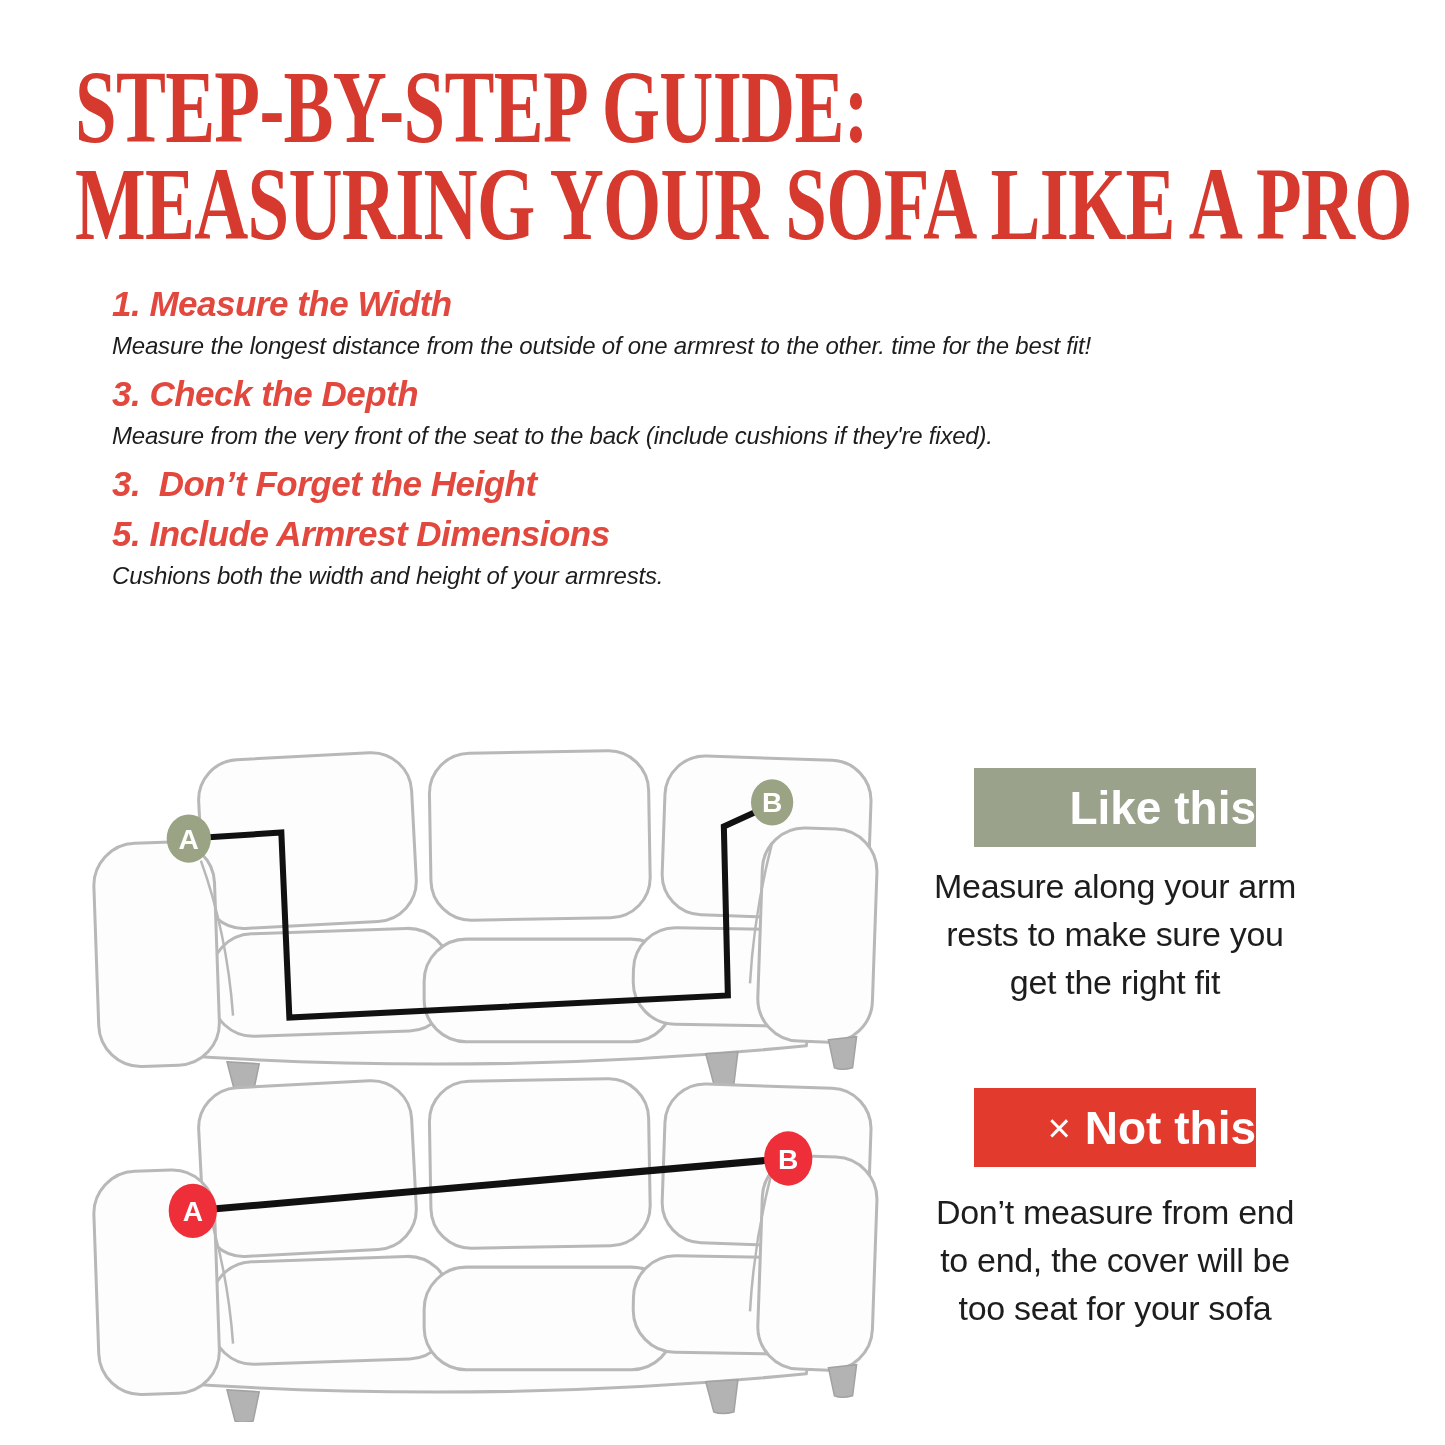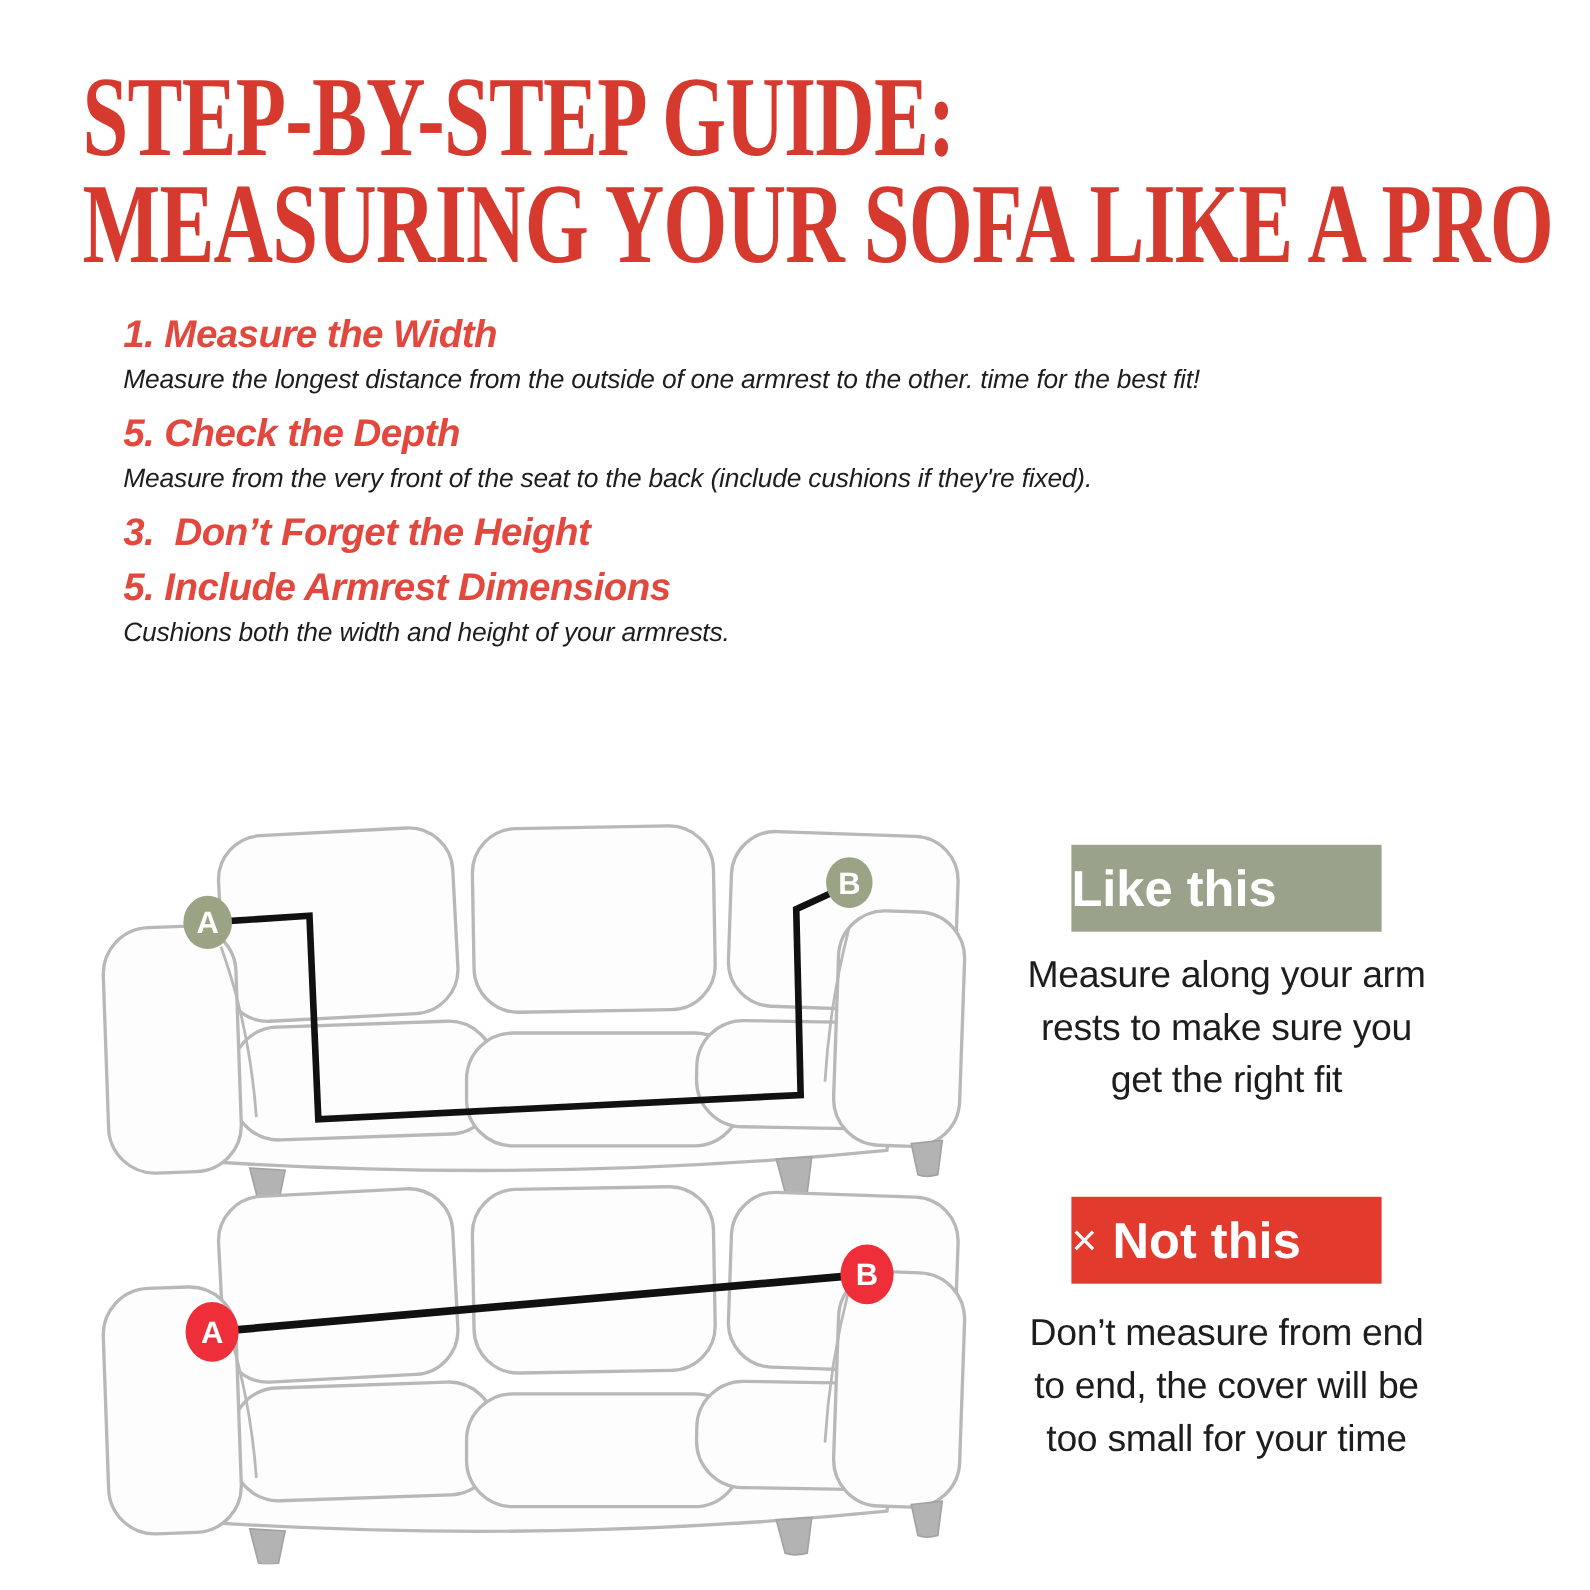--- a/index.html
+++ b/index.html
@@ -31,21 +31,21 @@
   
   .figures{position:absolute;left:0;top:718px;width:1445px;height:727px;}
   .sofa-svg{position:absolute;left:80px;width:815px;height:352px;}
   .sofa-svg.correct{top:24px;}
   .sofa-svg.incorrect{top:352px;}
 
   .panel{position:absolute;left:915px;width:400px;text-align:center;}
   .panel.like{top:50px;}
   .panel.not{top:370px;}
   .badge{margin:0 auto;width:282px;height:79px;display:flex;
-         align-items:center;justify-content:flex-start;gap:14px;}
+         align-items:center;justify-content:flex-end;gap:14px;}
   .badge.green{background:var(--like-green);}
   .badge.red{background:var(--not-red);}
   .badge-label{color:#ffffff;font-weight:700;font-size:46px;letter-spacing:0;}
   .badge-x{color:#ffffff;font-weight:400;font-size:40px;line-height:1;}
   .panel-text{margin-top:15px;font-size:34px;line-height:48px;
               white-space:pre-line;color:var(--body-text);letter-spacing:-0.3px;}
   .panel.not .panel-text{margin-top:21px;}
 
   
   .sofa-shape{fill:#fdfdfd;stroke:var(--sofa-line);stroke-width:3;}
@@ -69,21 +69,21 @@
     <span class="title-line">STEP-BY-STEP GUIDE:</span><br>
     <span class="title-line">MEASURING YOUR SOFA LIKE A PRO</span>
   </h1>
 
   <div class="steps">
     <div class="step">
       <div class="step-heading">1. Measure the Width</div>
       <div class="step-body">Measure the longest distance from the outside of one armrest to the other. time for the best fit!</div>
     </div>
     <div class="step">
-      <div class="step-heading">5. Check the Depth</div>
+      <div class="step-heading">3. Check the Depth</div>
       <div class="step-body">Measure from the very front of the seat to the back (include cushions if they're fixed).</div>
     </div>
     <div class="step">
       <div class="step-heading">3.  Don’t Forget the Height</div>
     </div>
     <div class="step">
       <div class="step-heading">5. Include Armrest Dimensions</div>
       <div class="step-body">Cushions both the width and height of your armrests.</div>
     </div>
   </div>
@@ -151,17 +151,17 @@
       </g>
     </svg>
 
     <div class="panel not">
       <div class="badge red">
         <span class="badge-x">×</span>
         <span class="badge-label">Not this</span>
       </div>
       <div class="panel-text">Don’t measure from end
 to end, the cover will be
-too small for your time</div>
+too seat for your sofa</div>
     </div>
 
   </div>
 </div>
 
 </body></html>

